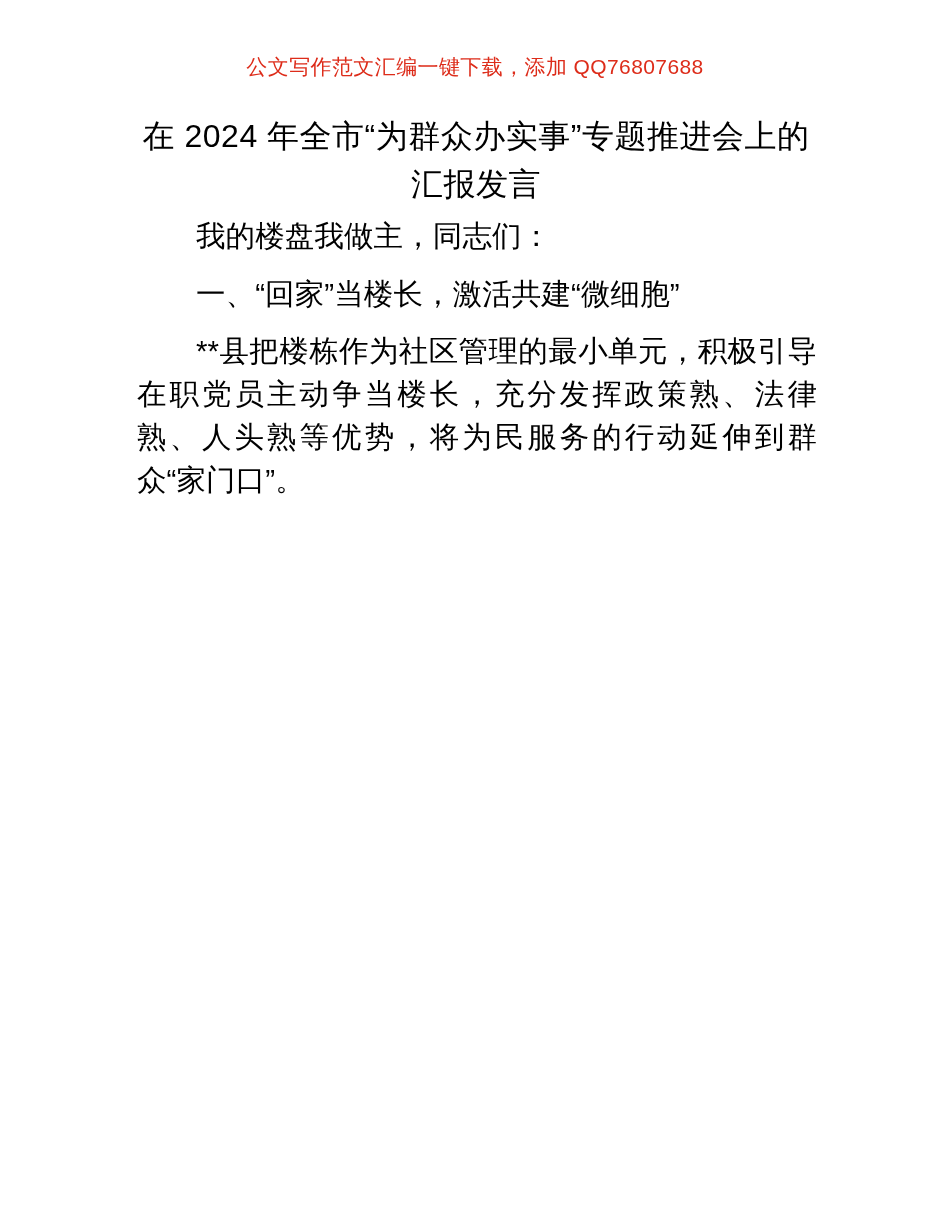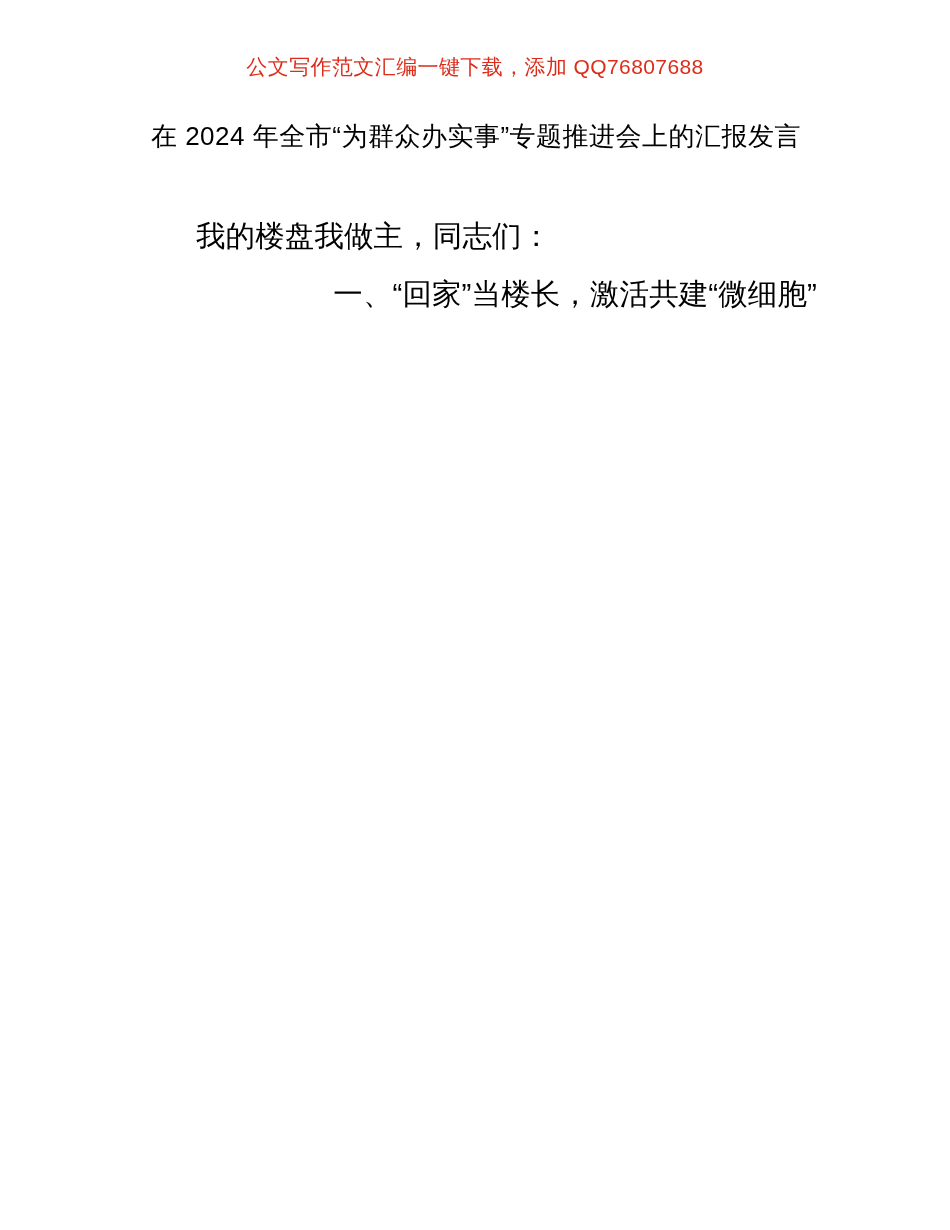--- a/index.html
+++ b/index.html
@@ -34,21 +34,21 @@
     letter-spacing: 0.4px;
     font-family: "Liberation Sans", "DejaVu Sans", sans-serif;
     white-space: nowrap;
   }
   .doc-title {
     position: absolute;
     top: 112px;
     left: 137px;
     width: 678px;
     text-align: center;
-    font-size: 26px;
+    font-size: 32px;
     line-height: 48px;
     letter-spacing: 0.5px;
     font-family: "Liberation Sans", "DejaVu Sans", sans-serif;
     color: #000000;
   }
   .body-block {
     position: absolute;
     top: 214px;
     left: 137px;
     width: 680px;
@@ -62,21 +62,21 @@
     margin: 0 0 14px 0;
     letter-spacing: 0.1px;
     word-break: break-all;
     color: #000000;
   }
   .para.salutation {
     text-align: left;
     margin-bottom: 15px;
   }
   .para.heading {
-    text-align: right;
+    text-align: left;
     margin-bottom: 14px;
   }
   .para.tight {
     margin-bottom: 13px;
   }
 </style>
 </head>
 <body>
 
 <div class="page">
@@ -85,17 +85,18 @@
 
   <div class="doc-title">在 2024 年全市“为群众办实事”专题推进会上的汇报发言</div>
 
   <div class="body-block">
 
     <p class="para salutation">我的楼盘我做主，同志们：</p>
 
 
     <p class="para heading">一、“回家”当楼长，激活共建“微细胞”</p>
 
+    <p class="para tight">**县把楼栋作为社区管理的最小单元，积极引导在职党员主动争当楼长，充分发挥政策熟、法律熟、人头熟等优势，将为民服务的行动延伸到群众“家门口”。</p>
 
 
   </div>
 
 </div>
 
 </body></html>

